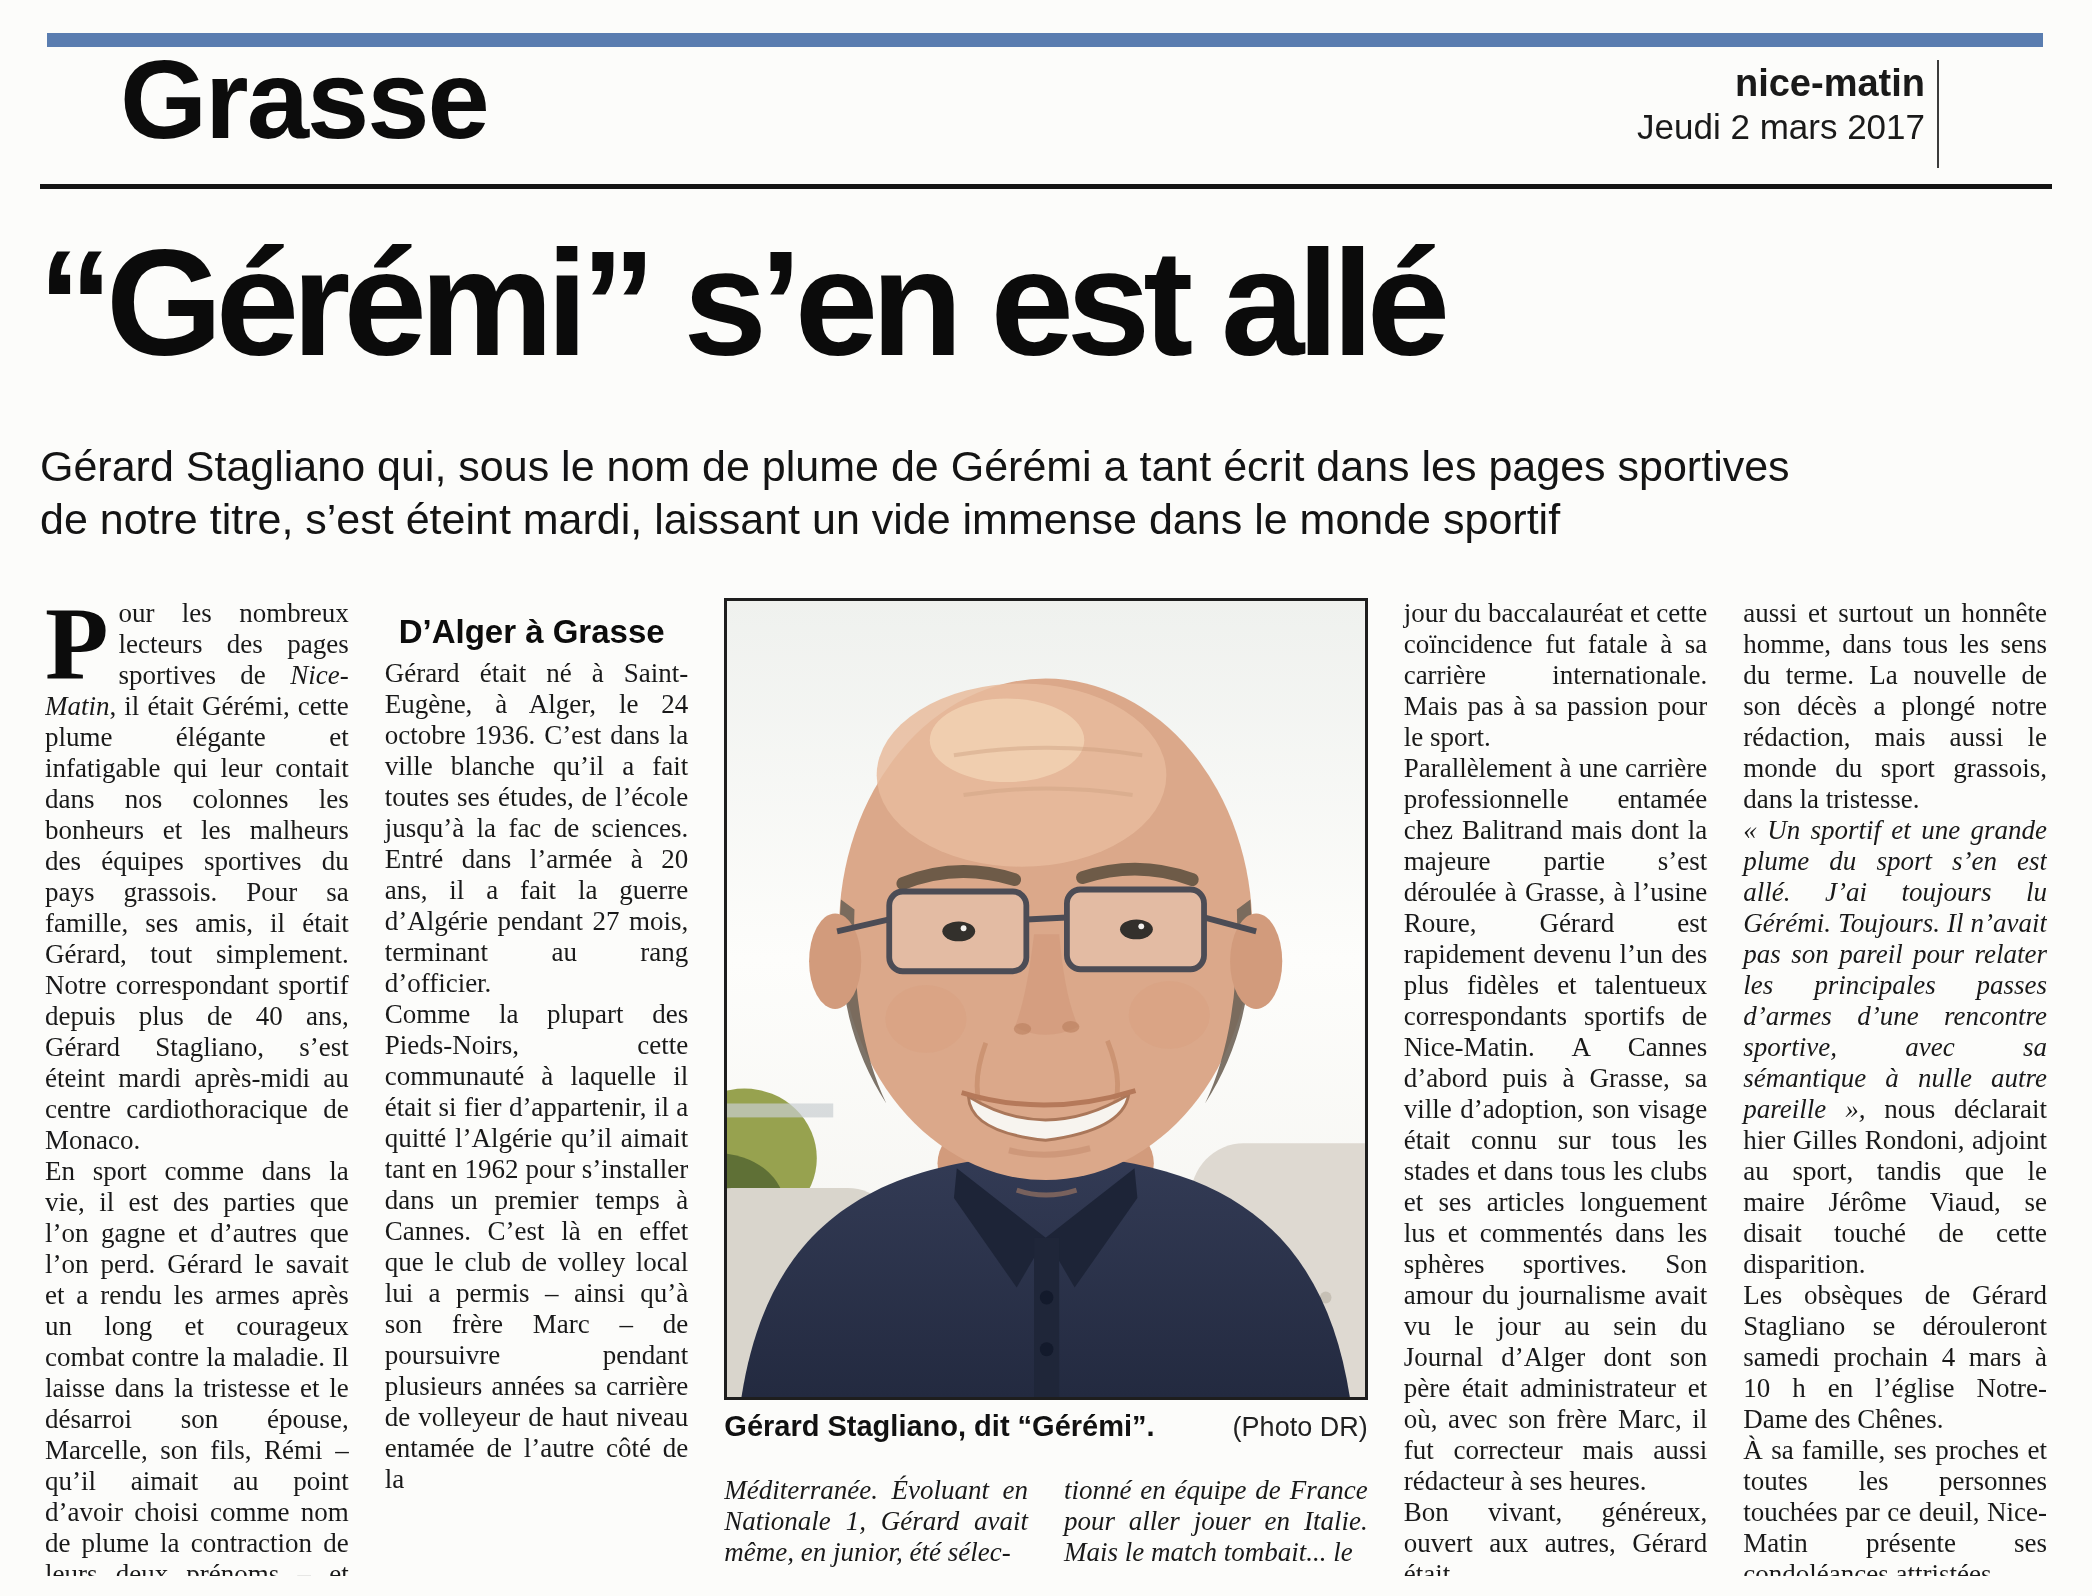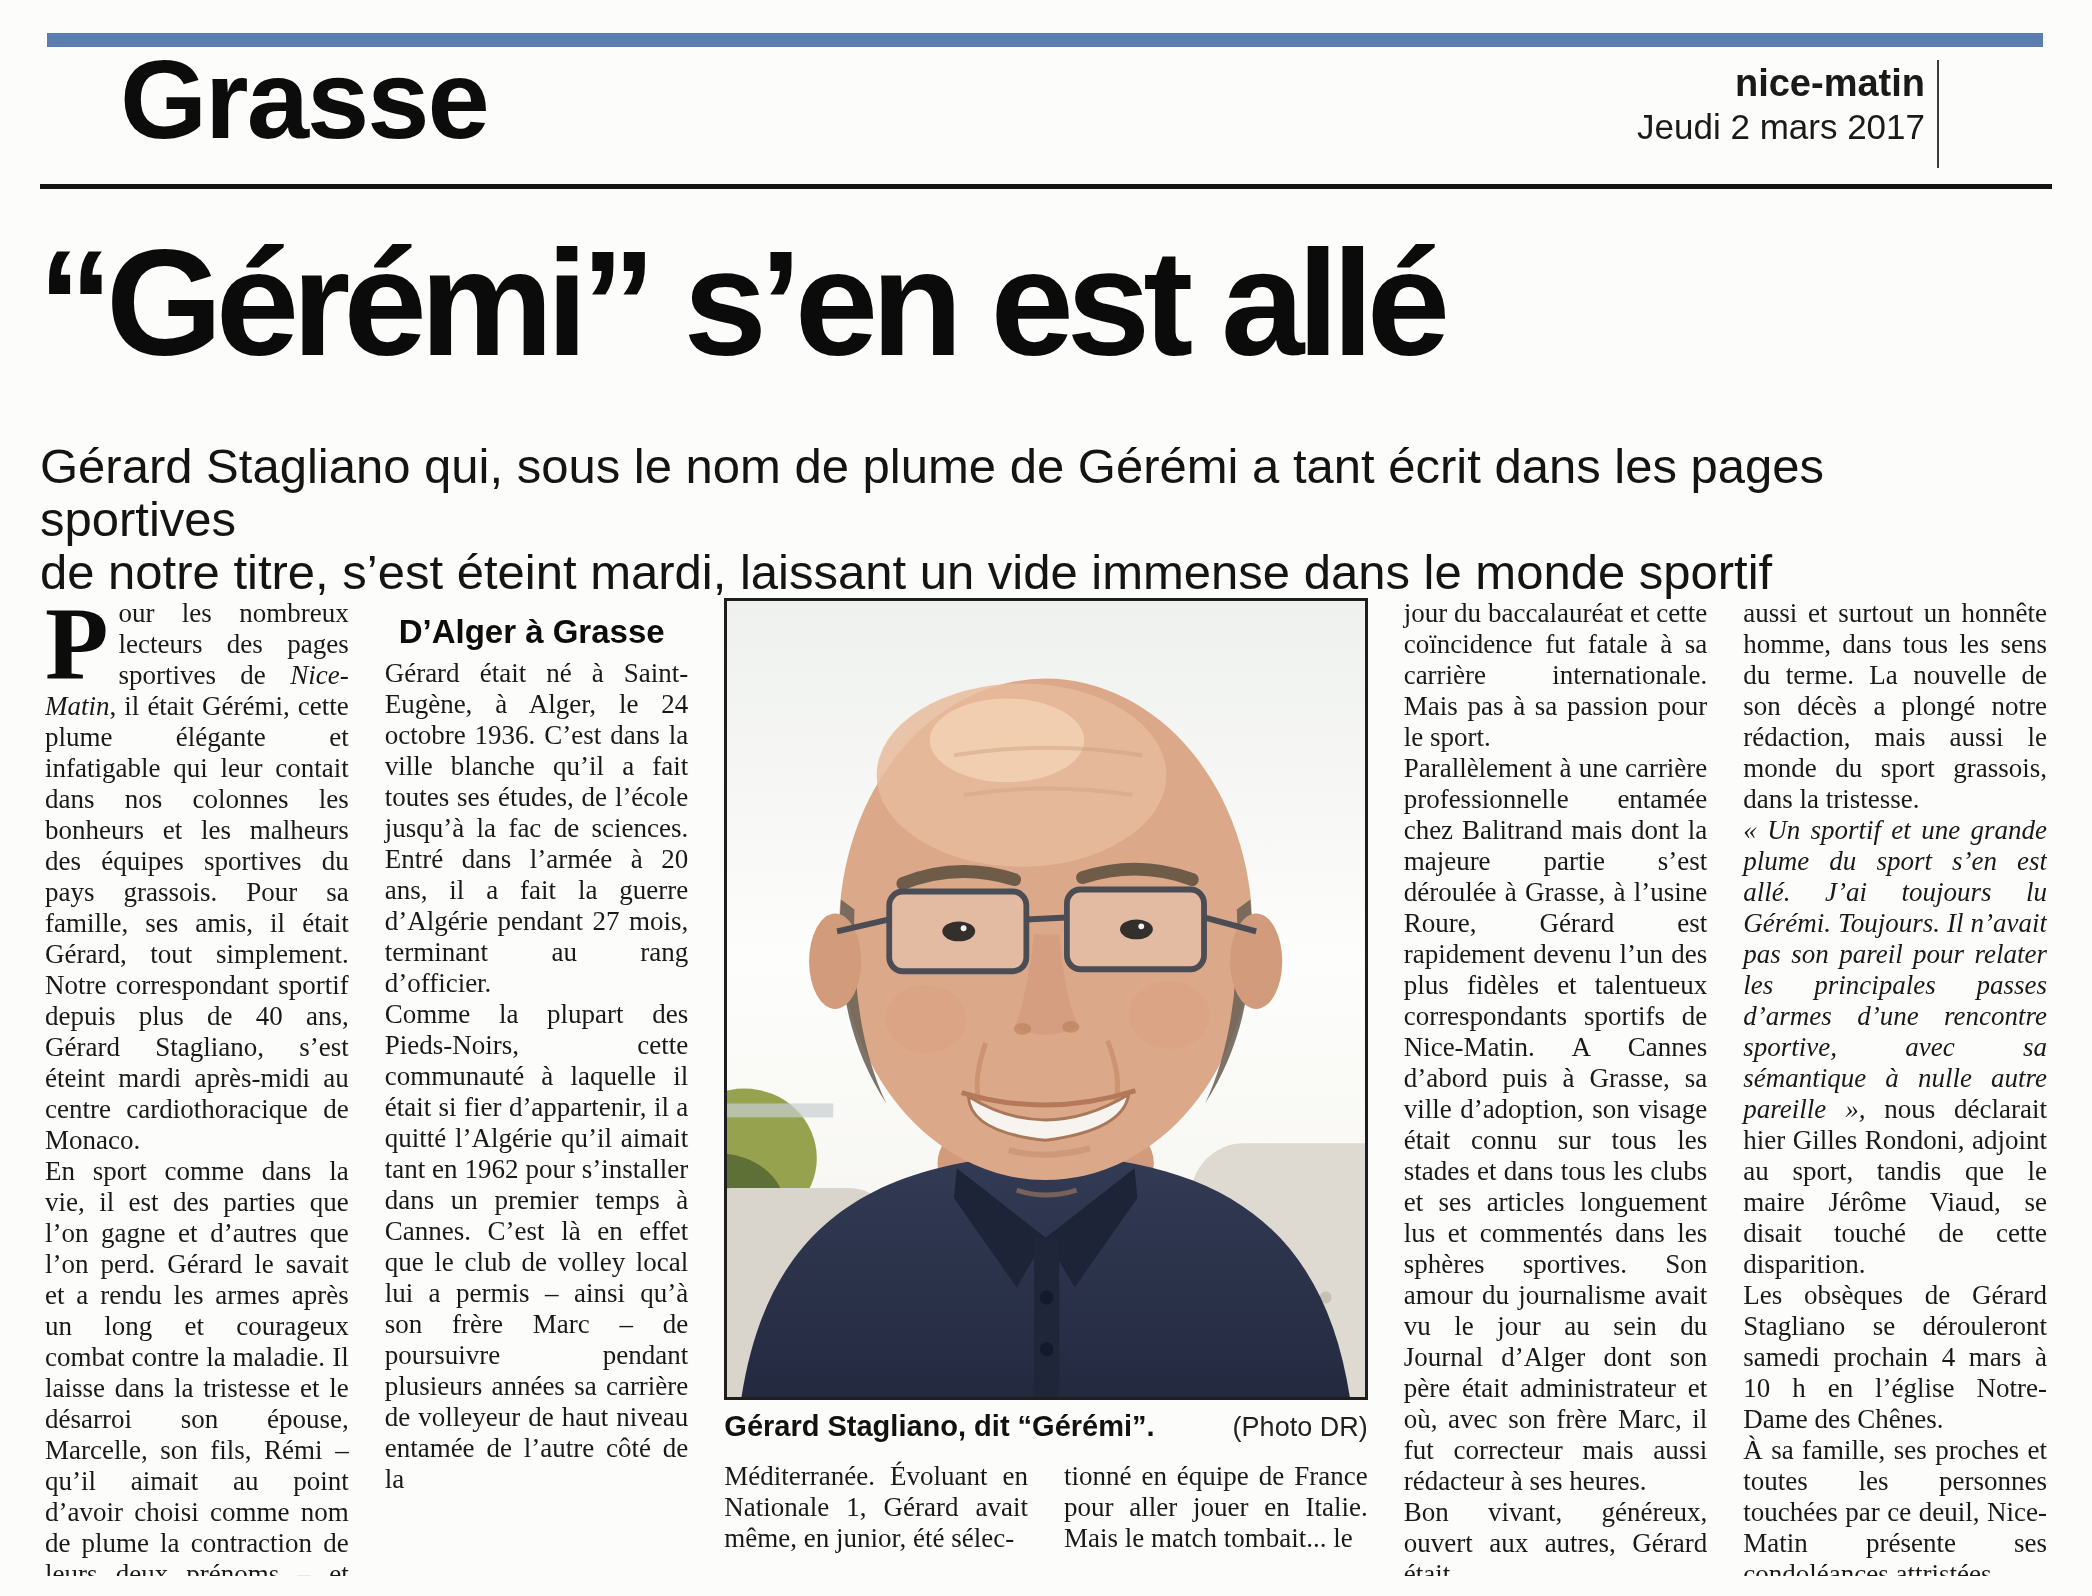--- a/index.html
+++ b/index.html
@@ -19,41 +19,41 @@
   .paperbox .paper { font-weight:bold; font-size:38px; line-height:1.15; }
   .paperbox .date  { font-size:35px; line-height:1.2; }
   .vertline { position:absolute; left:1937px; top:60px; width:2px; height:108px; background:#3c3c3c; }
   .headrule { position:absolute; left:40px; top:184px; width:2012px; height:5px; background:#141414; }
 
   
   .headline { position:absolute; left:38px; top:222px; width:2010px;
               font-family:"Liberation Sans", sans-serif; font-weight:bold;
               font-size:150px; line-height:1.08; letter-spacing:-7px; color:#0b0b0b; white-space:nowrap; }
   .standfirst { position:absolute; left:40px; top:440px; width:1990px;
-                font-family:"Liberation Sans", sans-serif; font-size:49px; line-height:53px; color:#141414; }
+                font-family:"Liberation Sans", sans-serif; font-size:43px; line-height:53px; color:#141414; }
 
   
   .bodygrid { position:absolute; left:45px; top:598px; width:2002px; height:978px;
               display:grid; grid-template-columns:repeat(6,1fr); column-gap:36px; overflow:hidden; }
   .col { font-size:27px; line-height:31px; text-align:justify; }
   .col p { margin:0; }
   .dropcap { float:left; font-size:104px; line-height:84px; font-weight:bold; padding:4px 10px 0 0; color:#0c0c0c; }
   .ital { font-style:italic; }
   .crosshead { font-family:"Liberation Sans", sans-serif; font-weight:bold; font-size:33px;
                line-height:1.1; margin:16px 0 8px 14px; text-align:left; color:#0c0c0c; }
 
   
   .photoblock { grid-column:3 / 5; }
   .photo { width:100%; height:802px; border:3px solid #1e1e1e; box-sizing:border-box; background:#f4f5f3; }
   .photo svg { width:100%; height:100%; display:block; }
   .captionrow { display:flex; justify-content:space-between; align-items:baseline; margin-top:10px;
                 font-family:"Liberation Sans", sans-serif;gap:31px; }
   .caption { font-weight:bold; font-size:29px; color:#111; }
   .credit  { font-size:27px; color:#222; }
-  .underphoto { display:grid; grid-template-columns:1fr 1fr; column-gap:36px; margin-top:18px; }
+  .underphoto { display:grid; grid-template-columns:1fr 1fr; column-gap:36px; margin-top:32px;font-style:italic; }
 </style>
 </head>
 <body>
 
 <div class="page">
 
   <div class="topbar"></div>
   <div class="nameplate">
     <span class="section">Grasse</span>
   </div>

